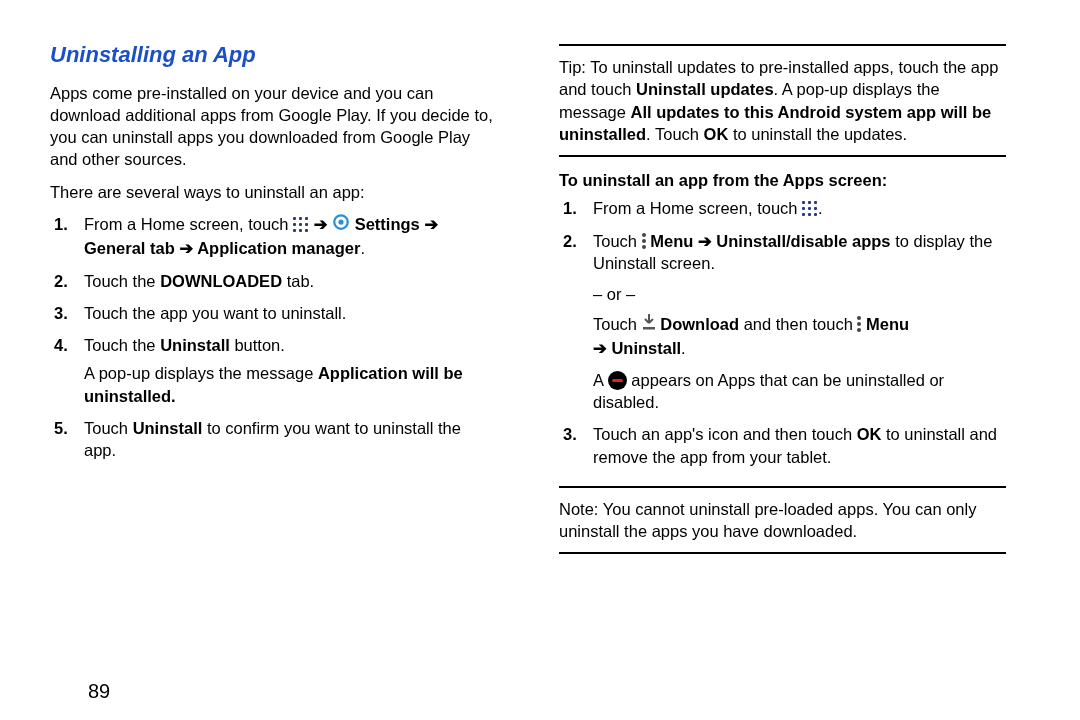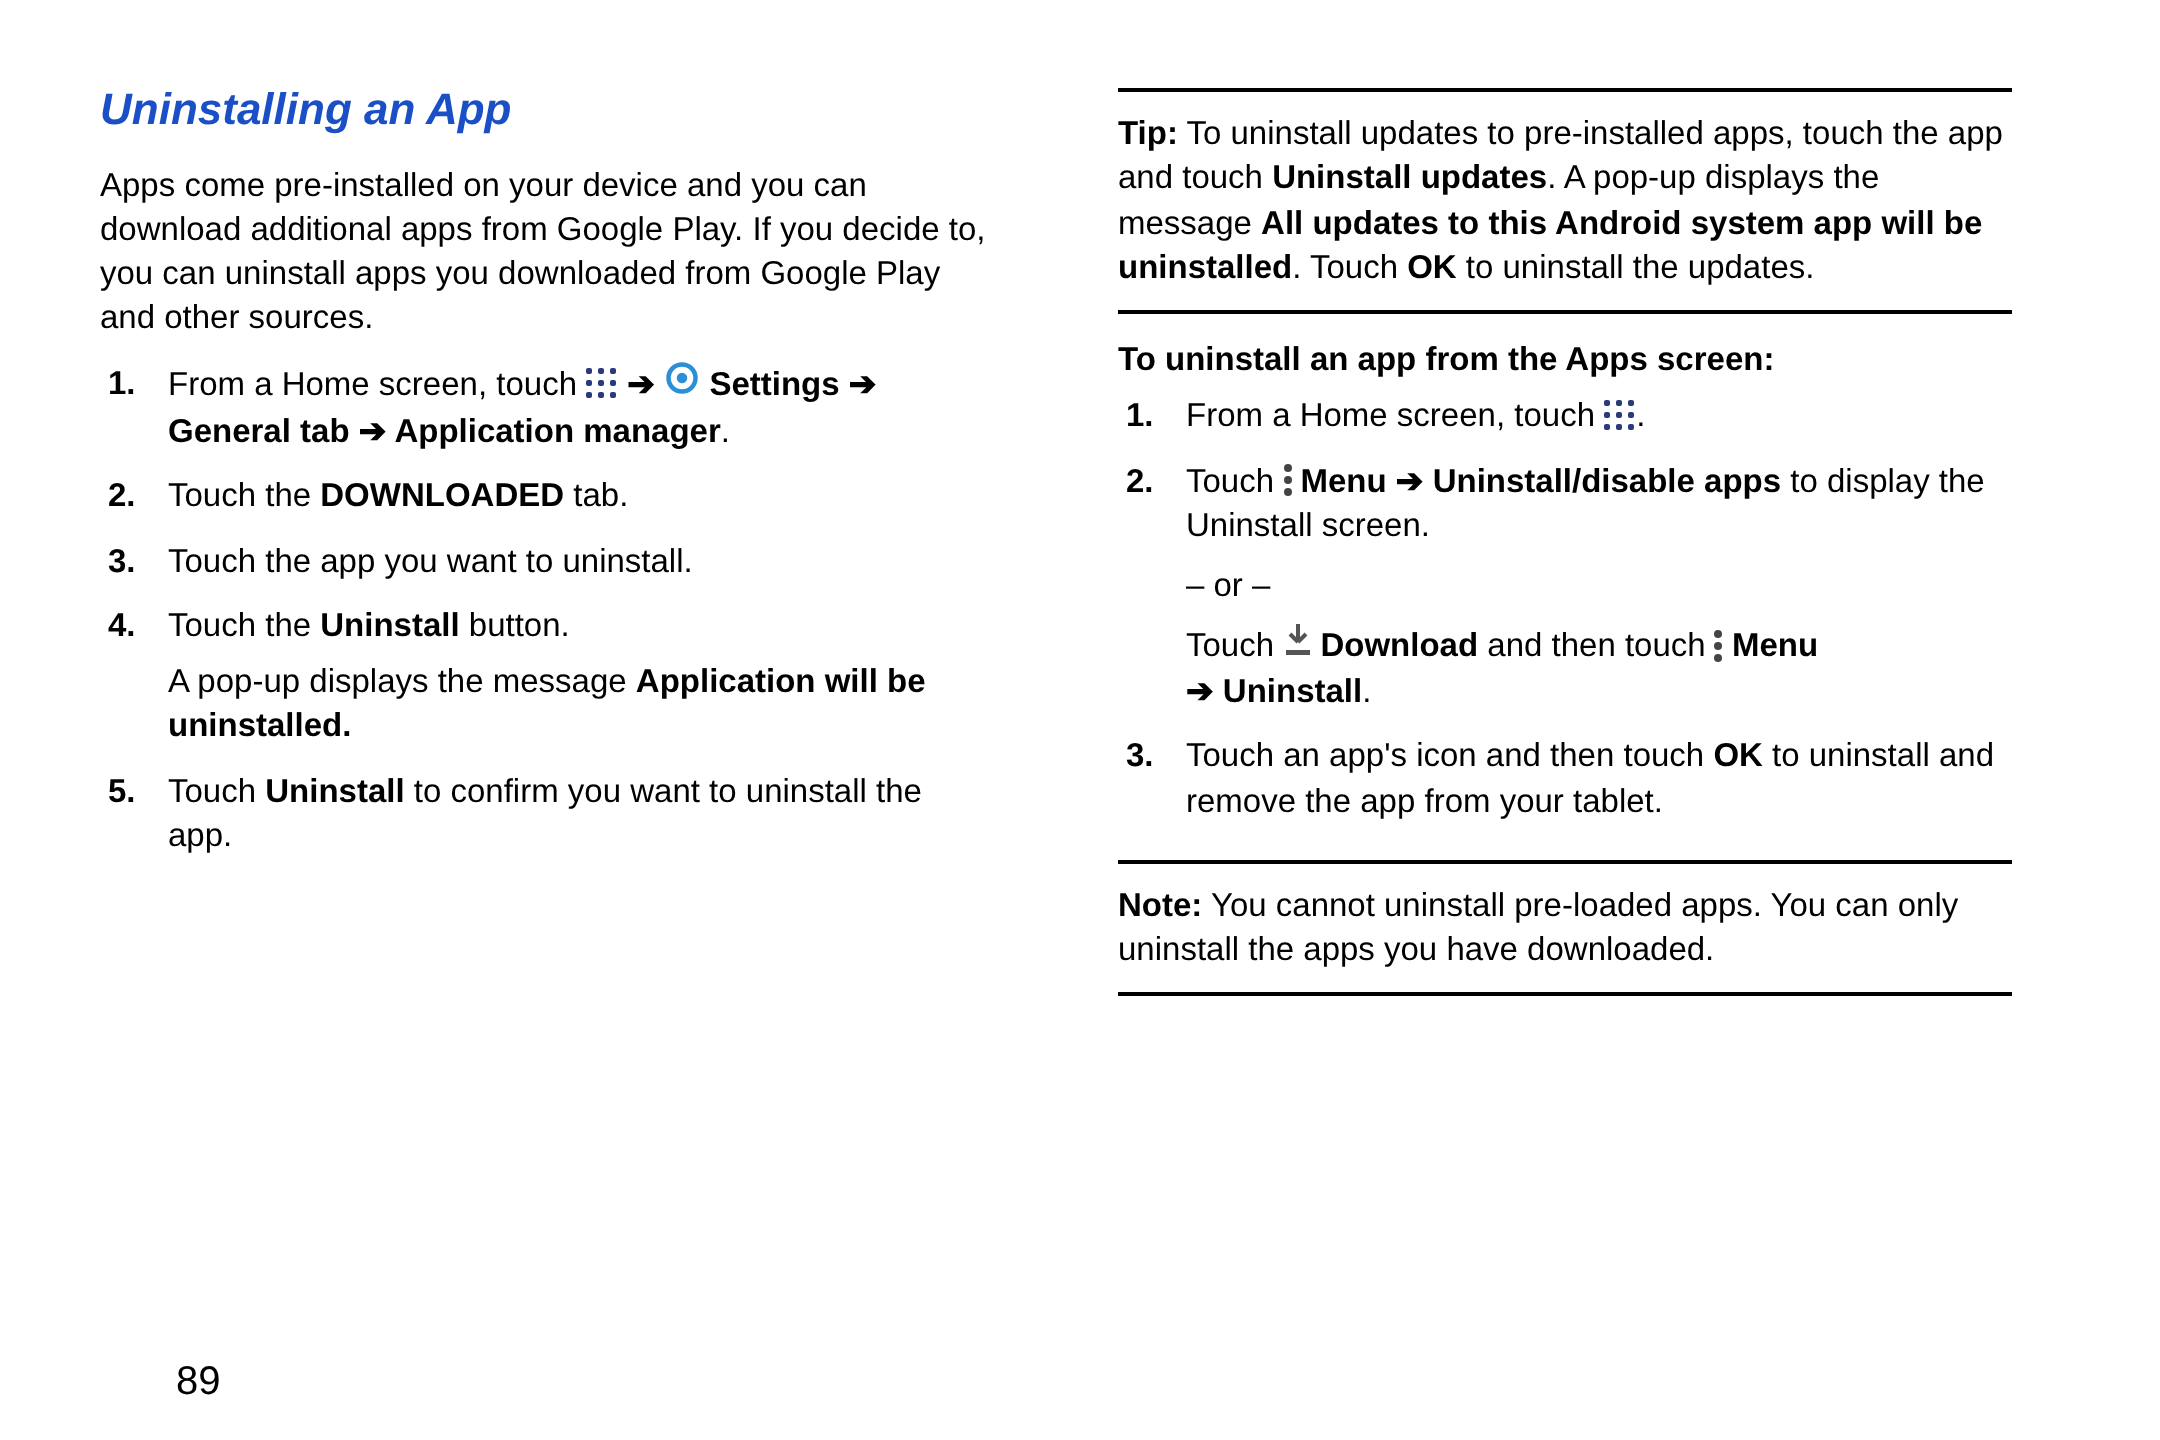--- a/index.html
+++ b/index.html
@@ -36,21 +36,21 @@
   p { margin: 0 0 10px 0; }
   .numlist { counter-reset: step; padding-left: 34px; }
   .numlist .item { position: relative; margin: 0 0 10px 0; }
   .numlist .item .marker {
     position: absolute;
     left: -30px;
     top: 0;
     font-weight: bold;
   }
   .hr { border: none; border-top: 2px solid #000; margin: 4px 0 10px 0; }
-  .note-block .label { font-weight: bold; }
+  .note-block .label { font-weight: normal; }
   .subsec-heading { font-weight: bold; margin: 12px 0 6px 0; }
   .icon-apps {
     display: inline-block;
     width: 16px; height: 16px;
     vertical-align: middle;
     position: relative;
     top: -1px;
   }
   .icon-apps span {
     position: absolute; width: 3px; height: 3px; background: #2a3a7a; border-radius: 1px;
@@ -85,20 +85,21 @@
 </style>
 </head>
 <body>
 
 <div class="page">
 
   <div class="col left">
     <h2 class="section-heading">Uninstalling an App</h2>
 
     <p>Apps come pre-installed on your device and you can download additional apps from Google Play. If you decide to, you can uninstall apps you downloaded from Google Play and other sources.</p>
+    <p>There are several ways to uninstall an app:</p>
 
     <div class="numlist">
 
       <div class="item">
         <span class="marker">1.</span>
         <span>From a Home screen, touch </span>
         <span class="icon-apps">
           <span class="d1"></span><span class="d2"></span><span class="d3"></span>
           <span class="d4"></span><span class="d5"></span><span class="d6"></span>
           <span class="d7"></span><span class="d8"></span><span class="d9"></span>
@@ -187,20 +188,25 @@
           </span>
           <b>Download</b>
           <span> and then touch </span>
           <span class="icon-menu"><span></span><span></span><span></span></span>
           <b>Menu</b>
           <br>
           <span class="arrow">➔ </span>
           <b>Uninstall</b><span>.</span>
         </div>
 
+        <div style="margin-top:10px">
+          <span>A </span>
+          <span class="icon-badge"></span>
+          <span> appears on Apps that can be uninstalled or disabled.</span>
+        </div>
       </div>
 
       <div class="item">
         <span class="marker">3.</span>
         <span>Touch an app's icon and then touch </span><b>OK</b><span> to uninstall and remove the app from your tablet.</span>
       </div>
 
     </div>
 
     <hr class="hr" style="margin-top:18px">

